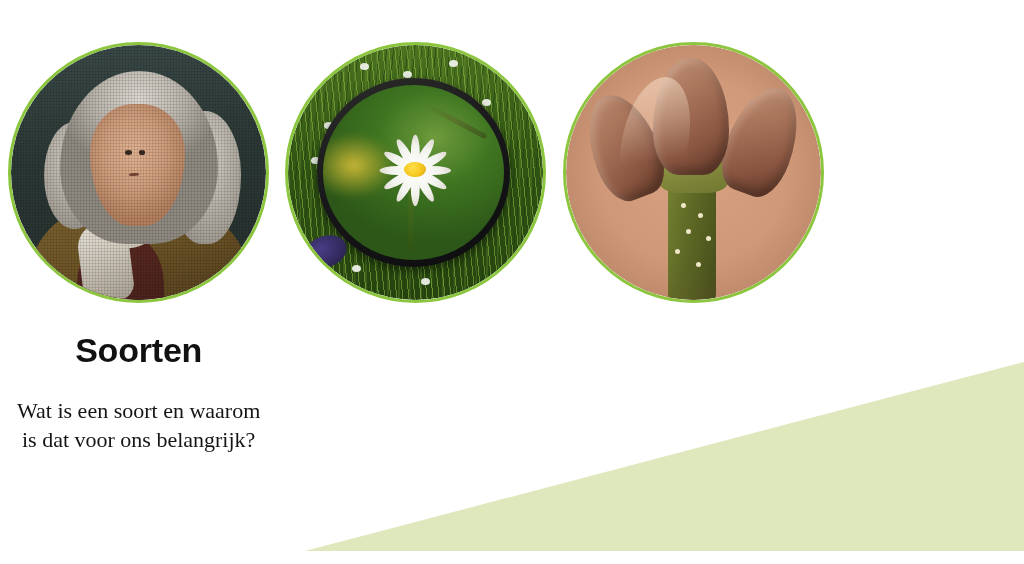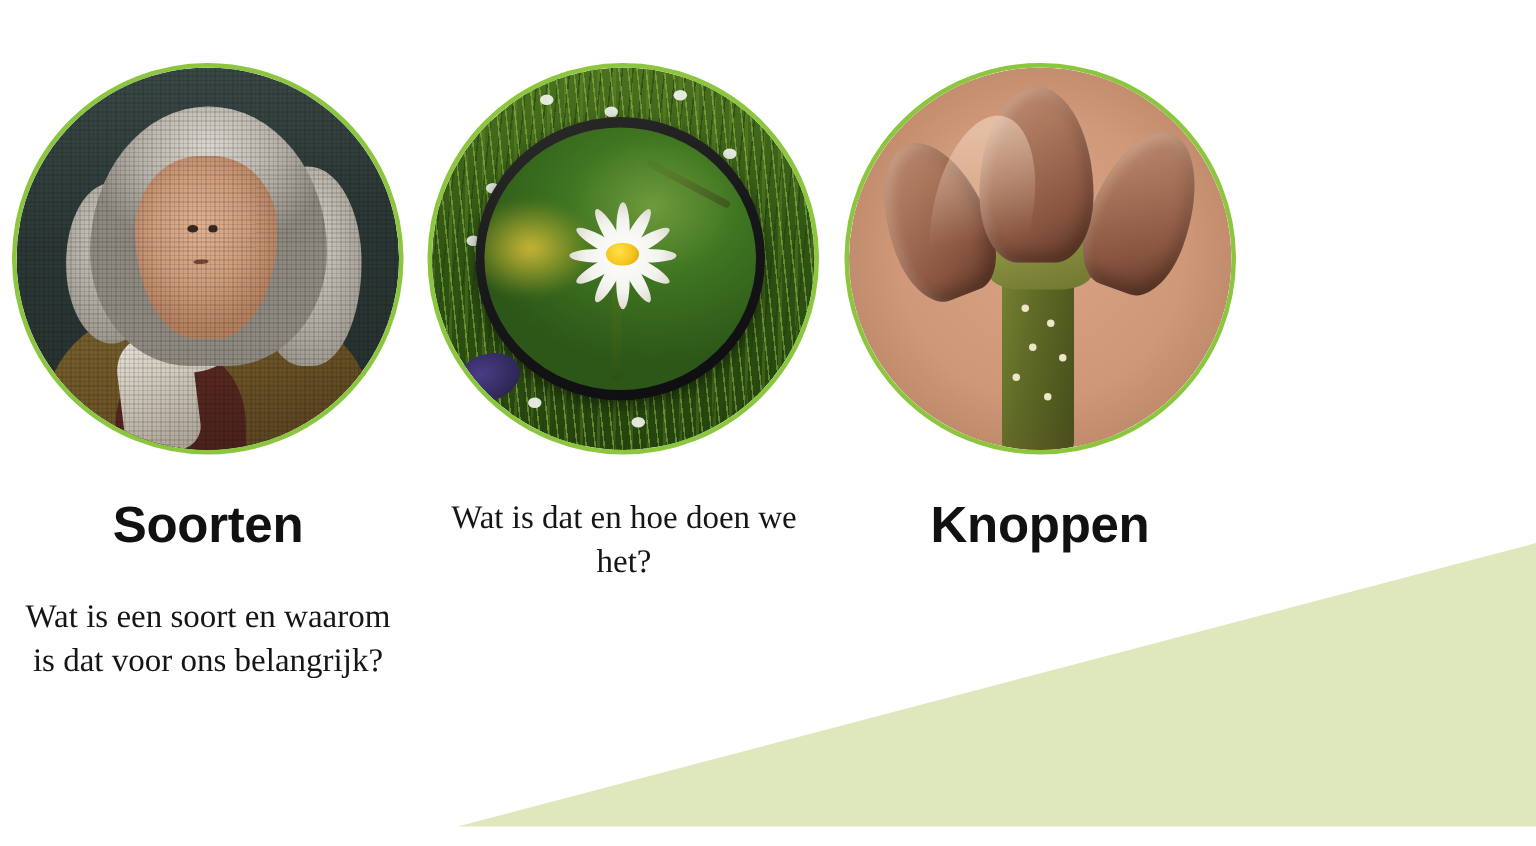--- a/index.html
+++ b/index.html
@@ -470,40 +470,36 @@
                 <div class="mw-petal" style="transform:rotate(270deg);"></div>
                 <div class="mw-petal" style="transform:rotate(300deg);"></div>
                 <div class="mw-petal" style="transform:rotate(330deg);"></div>
                 <div class="mw-center"></div>
               </div>
             </div>
           </div>
           <div class="mw-bug"></div>
         </div>
       </div>
-      <p class="col-body body-row">Wat is dat en hoe doen we het?</p>
     </div>
 
     <div class="column col-3">
       <div class="circle-frame">
         <div class="circle-art art-bud">
           <div class="bd-twig"></div>
           <div class="bd-dot" style="left:45%;top:62%;"></div>
           <div class="bd-dot" style="left:52%;top:66%;"></div>
           <div class="bd-dot" style="left:47%;top:72%;"></div>
           <div class="bd-dot" style="left:55%;top:75%;"></div>
           <div class="bd-dot" style="left:43%;top:80%;"></div>
           <div class="bd-dot" style="left:51%;top:85%;"></div>
           <div class="bd-scale"></div>
           <div class="bd-bud bd-bud-l"></div>
           <div class="bd-bud bd-bud-r"></div>
           <div class="bd-bud bd-bud-c"></div>
           <div class="bd-sheen"></div>
           <div class="bd-vignette"></div>
         </div>
       </div>
-      <div class="heading-row">
-        <h2 class="col-heading">Knoppen</h2>
-      </div>
     </div>
 
   </div>
 </div>
 
 </body></html>

